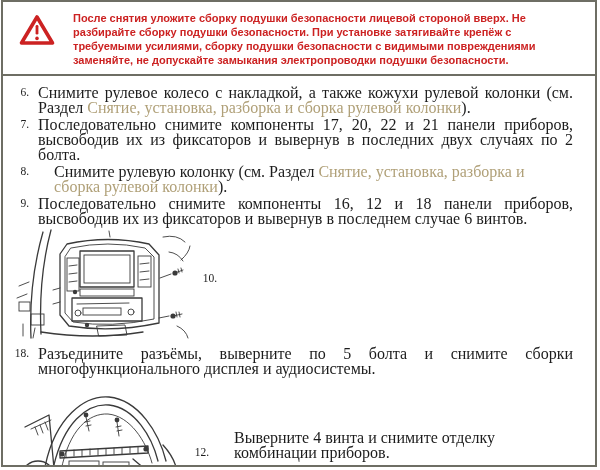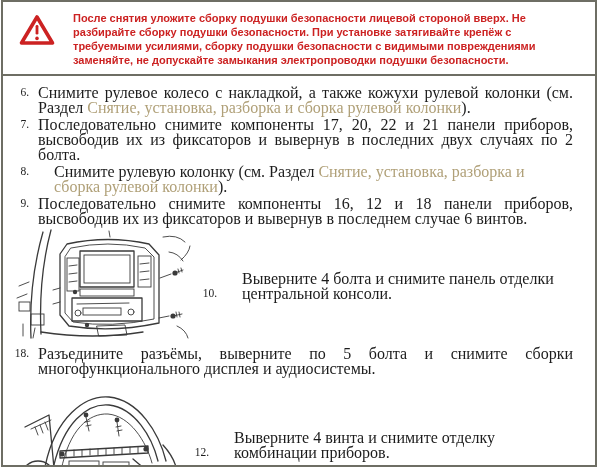--- a/index.html
+++ b/index.html
@@ -135,21 +135,20 @@
       <path class="th" d="M146 90 L156 88"></path>
       <circle class="fl" cx="160" cy="88" r="2.6"></circle>
       <path class="th" d="M160 88 l9 -2 M163 84 l1 5 M166 84 l1 5"></path>
       <path class="th" d="M164 98 q9 4 11 12"></path>
 
       <path class="ln" d="M28 104 Q80 112 130 104"></path>
     </svg>
 
     <div class="step">
       <span class="num">10.</span>
-      <p class="txt noj">Выверните 4 болта и снимите панель отделки центральной консоли.</p>
     </div>
   </div>
 
   <div class="row11">
     <div class="step">
       <span class="num">18.</span>
       <p class="txt">Разъедините разъёмы, выверните по 5 болта и снимите сборки многофункционального дисплея и аудиосистемы.</p>
     </div>
   </div>
 

